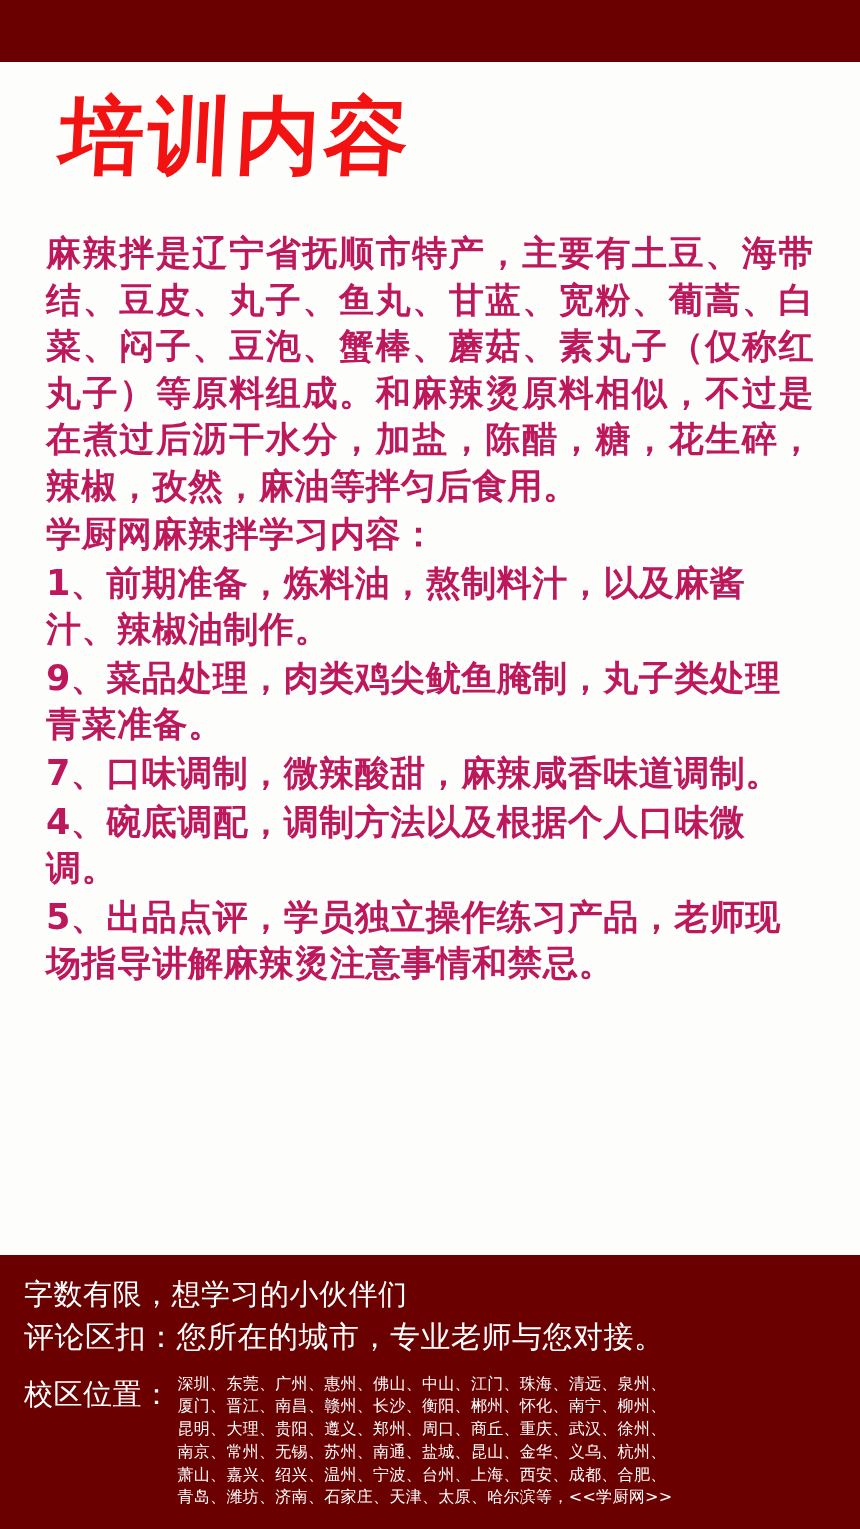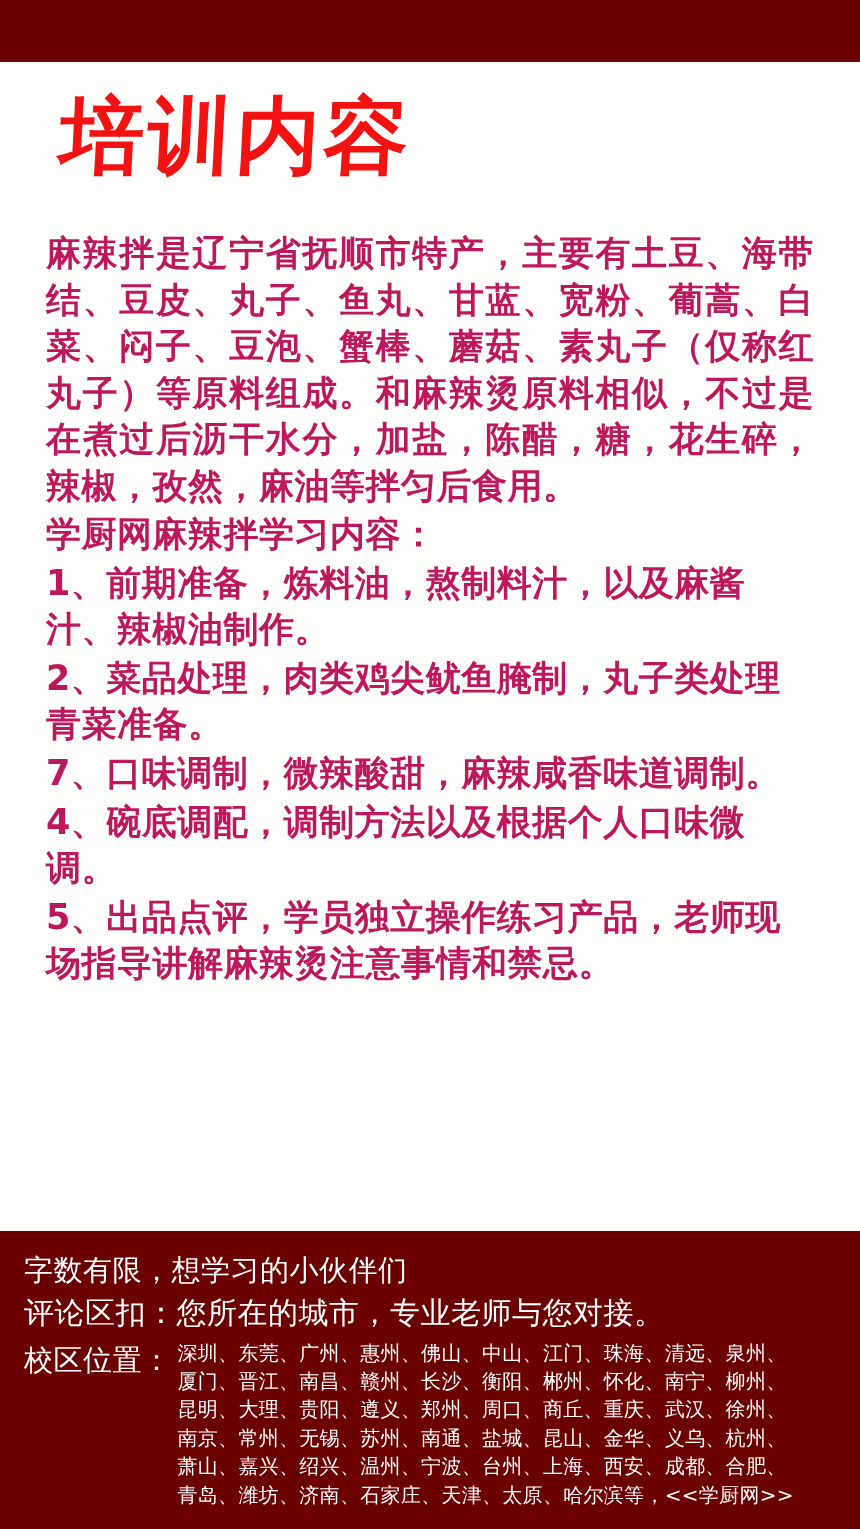--- a/index.html
+++ b/index.html
@@ -82,33 +82,33 @@
   .footer-line2 {
     font-family: "DejaVu Sans", sans-serif;
     font-size: 30px;
     line-height: 1.45;
     color: #ffffff;
     letter-spacing: 0.5px;
   }
   .campus {
     display: flex;
     align-items: flex-start;
-    margin-top: 4px;
+    margin-top: 14px;
   }
   .campus-label {
     font-family: "DejaVu Sans", sans-serif;
     font-size: 29px;
     color: #ffffff;
     white-space: nowrap;
     padding-top: 2px;
     letter-spacing: 0.5px;
   }
   .campus-list {
     font-family: "DejaVu Sans", sans-serif;
-    font-size: 20px;
+    font-size: 16px;
     line-height: 1.42;
     color: #ffffff;
     margin-left: 6px;
     letter-spacing: 0.3px;
   }
   .campus-list div { white-space: nowrap; }
 </style>
 </head>
 <body>
 
@@ -117,21 +117,21 @@
   <div class="top-bar"></div>
 
   <div class="content">
 
     <div class="title">培训内容</div>
 
     <div class="body-text">
       <p class="para-intro">麻辣拌是辽宁省抚顺市特产，主要有土豆、海带结、豆皮、丸子、鱼丸、甘蓝、宽粉、葡蒿、白菜、闷子、豆泡、蟹棒、蘑菇、素丸子（仅称红丸子）等原料组成。和麻辣烫原料相似，不过是在煮过后沥干水分，加盐，陈醋，糖，花生碎，辣椒，孜然，麻油等拌匀后食用。</p>
       <p>学厨网麻辣拌学习内容：</p>
       <p>1、前期准备，炼料油，熬制料汁，以及麻酱汁、辣椒油制作。</p>
-      <p>2、菜品处理，肉类鸡尖鱿鱼腌制，丸子类处理青菜准备。</p>
+      <p>9、菜品处理，肉类鸡尖鱿鱼腌制，丸子类处理青菜准备。</p>
       <p>7、口味调制，微辣酸甜，麻辣咸香味道调制。</p>
       <p>4、碗底调配，调制方法以及根据个人口味微调。</p>
       <p>5、出品点评，学员独立操作练习产品，老师现场指导讲解麻辣烫注意事情和禁忌。</p>
     </div>
 
   </div>
 
   <div class="footer">
     <div class="footer-line1">字数有限，想学习的小伙伴们</div>
     <div class="footer-line2">评论区扣：您所在的城市，专业老师与您对接。</div>

